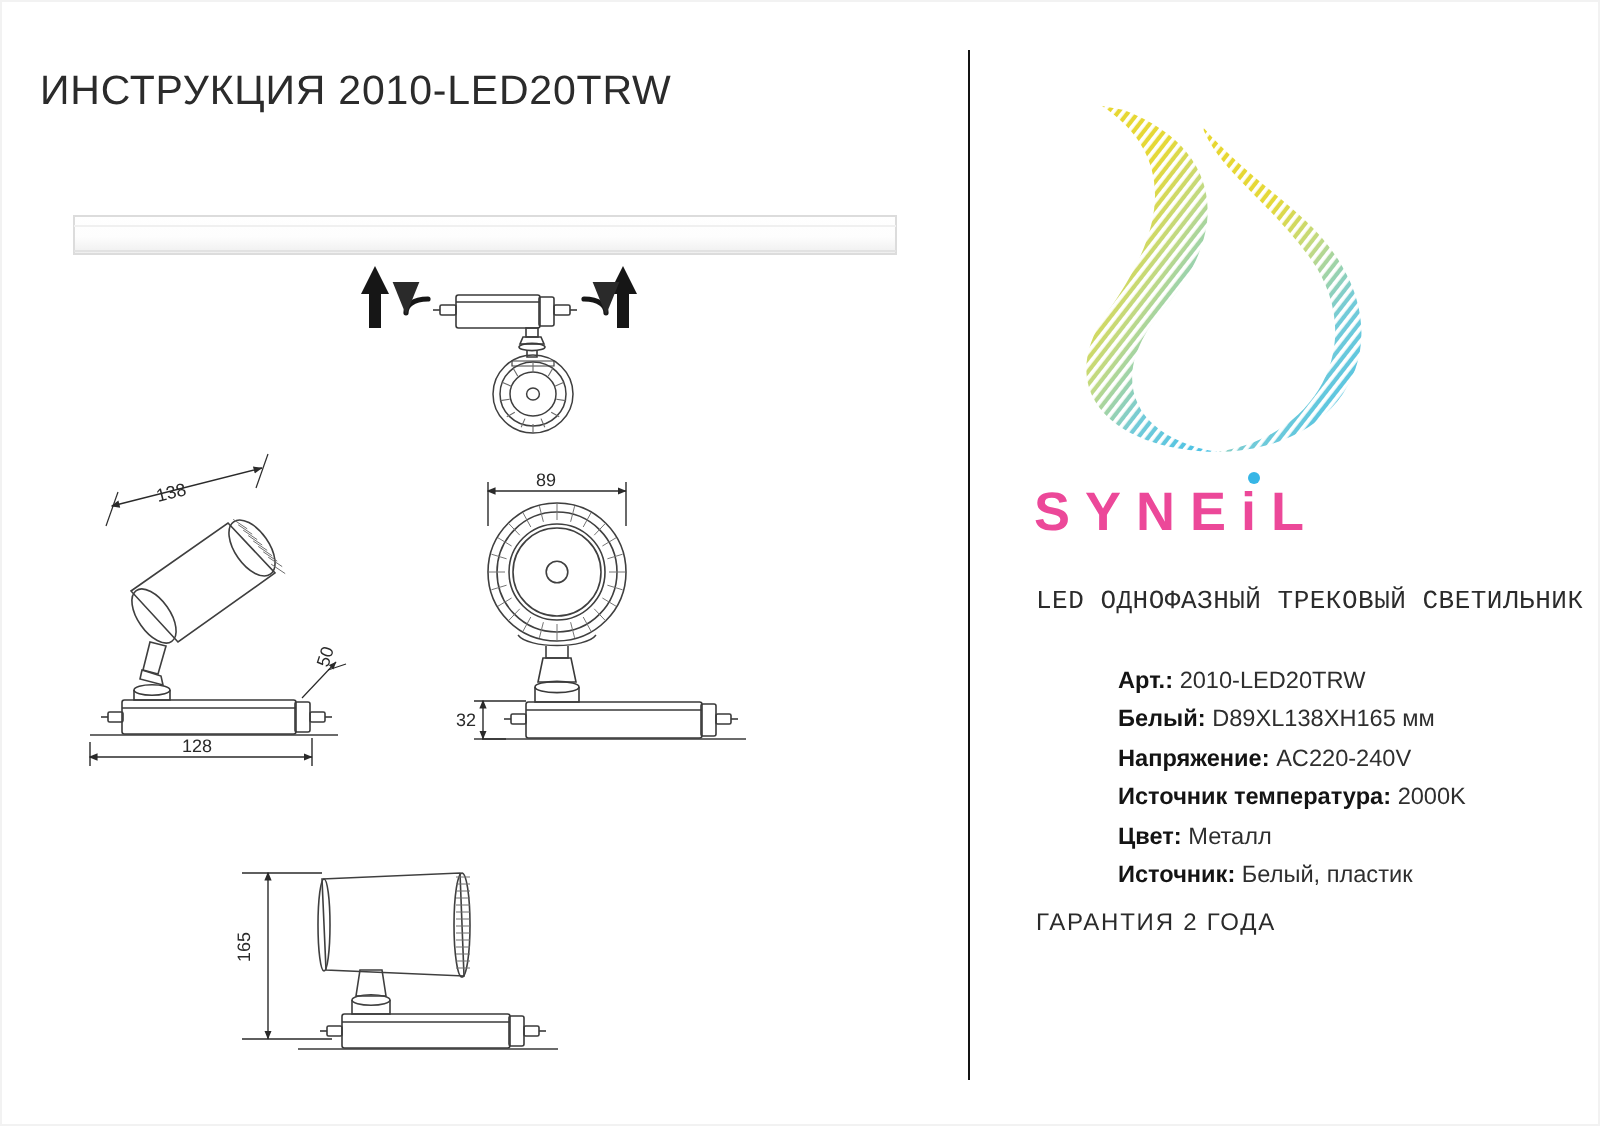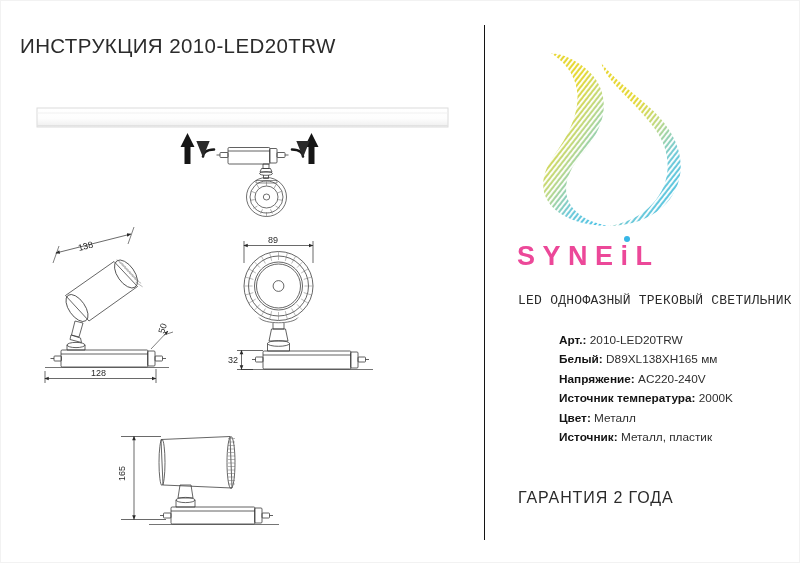--- a/index.html
+++ b/index.html
@@ -129,22 +129,22 @@
     color: #141414;
   }
   .spec-value {
     font-weight: 400;
     color: #2e2e2e;
   }
 
   #warranty {
     position: absolute;
     left: 33px;
-    top: 488px;
-    font-size: 16px;
+    top: 453px;
+    font-size: 12px;
     letter-spacing: 0.9px;
     color: #2b2b2b;
     white-space: nowrap;
   }
 
   .dim-text {
     font-family: "Liberation Sans", sans-serif;
     font-size: 9px;
     fill: #2a2a2a;
   }
@@ -470,20 +470,20 @@
       <div class="spec-row">
         <span class="spec-label">Источник температура:</span>
         <span class="spec-value">2000K</span>
       </div>
       <div class="spec-row">
         <span class="spec-label">Цвет:</span>
         <span class="spec-value">Металл</span>
       </div>
       <div class="spec-row">
         <span class="spec-label">Источник:</span>
-        <span class="spec-value">Металл, пластик</span>
+        <span class="spec-value">Белый, пластик</span>
       </div>
     </div>
 
     <div id="warranty">ГАРАНТИЯ 2 ГОДА</div>
   </div>
 
 </div>
 
 </body></html>

